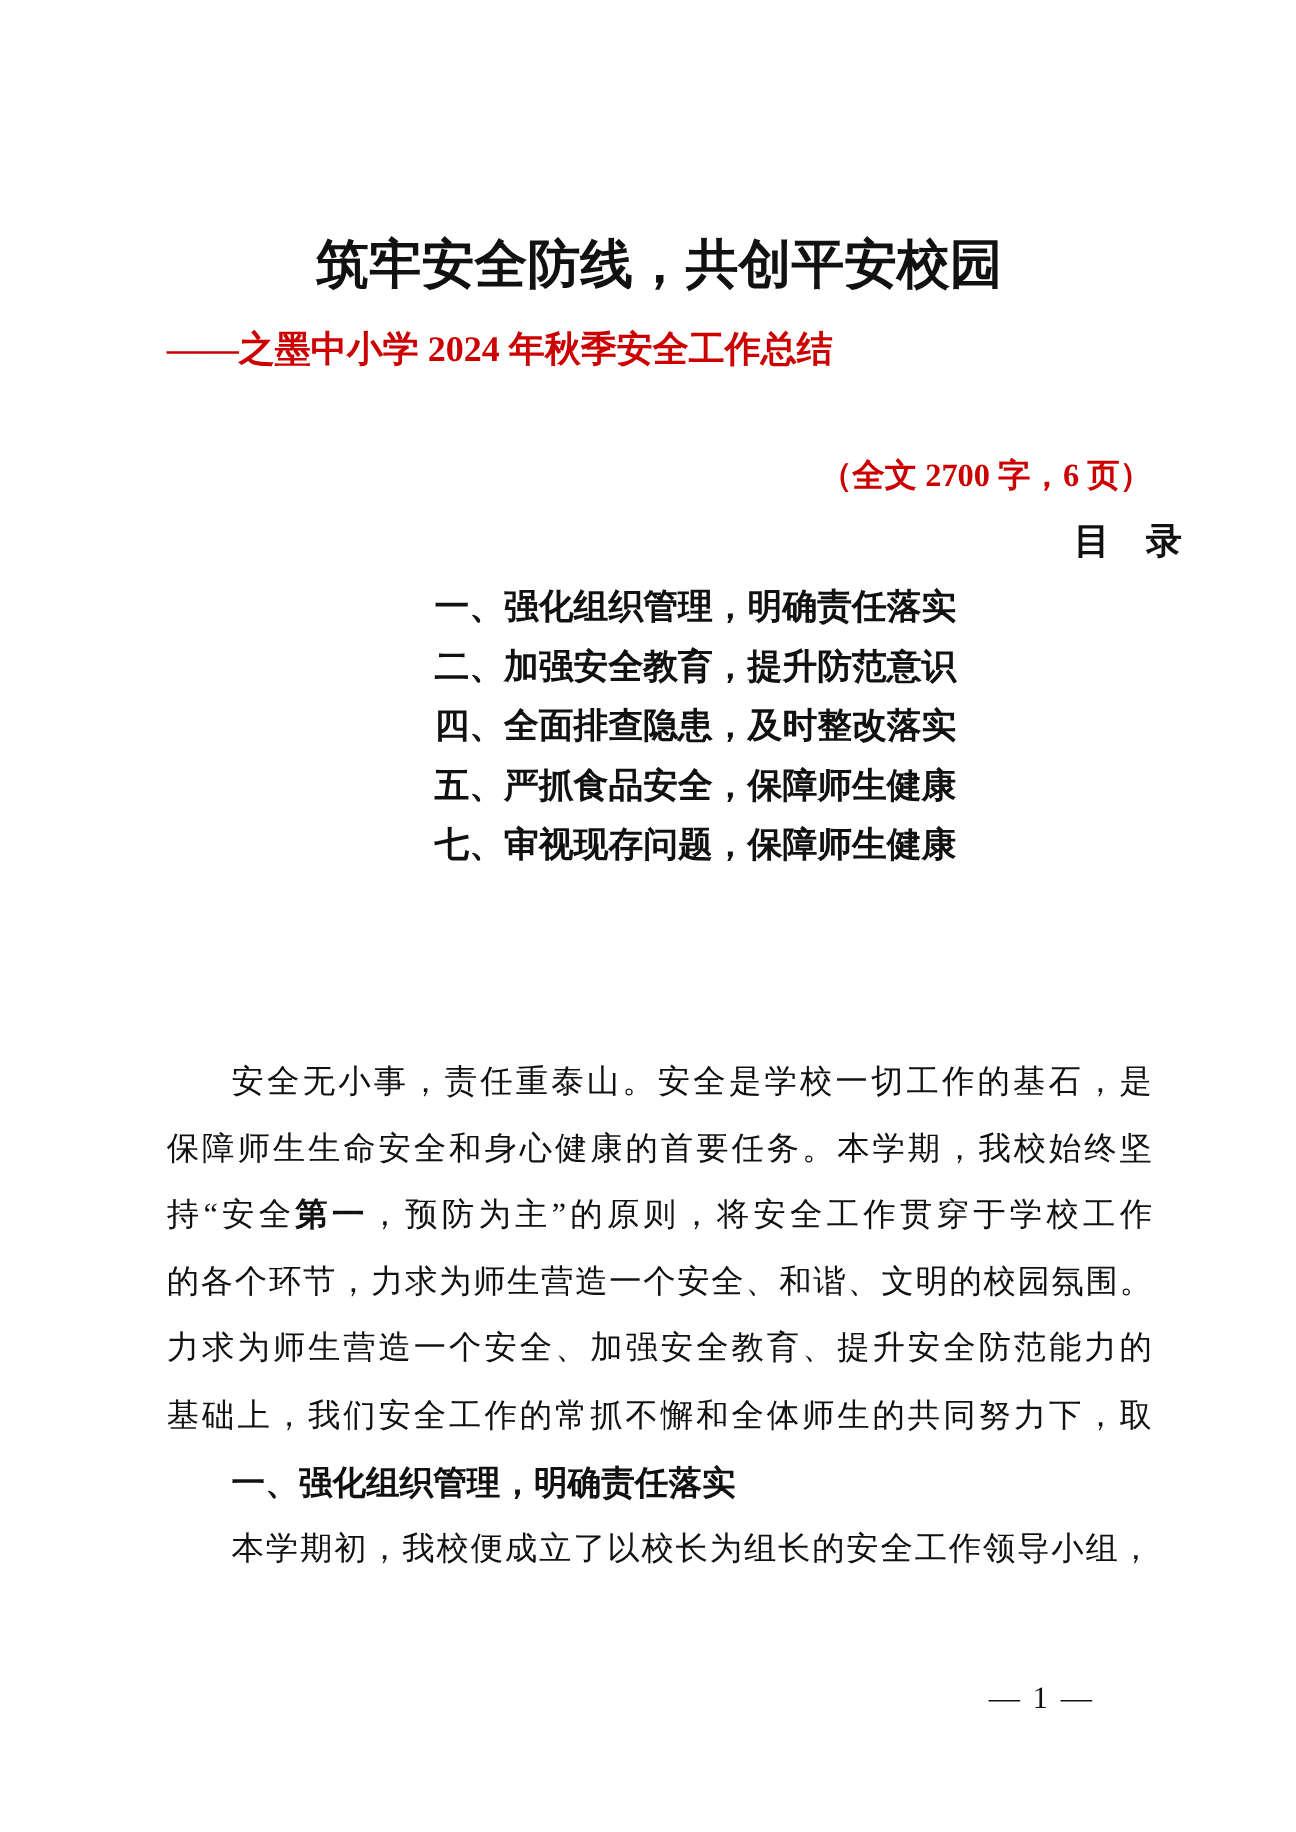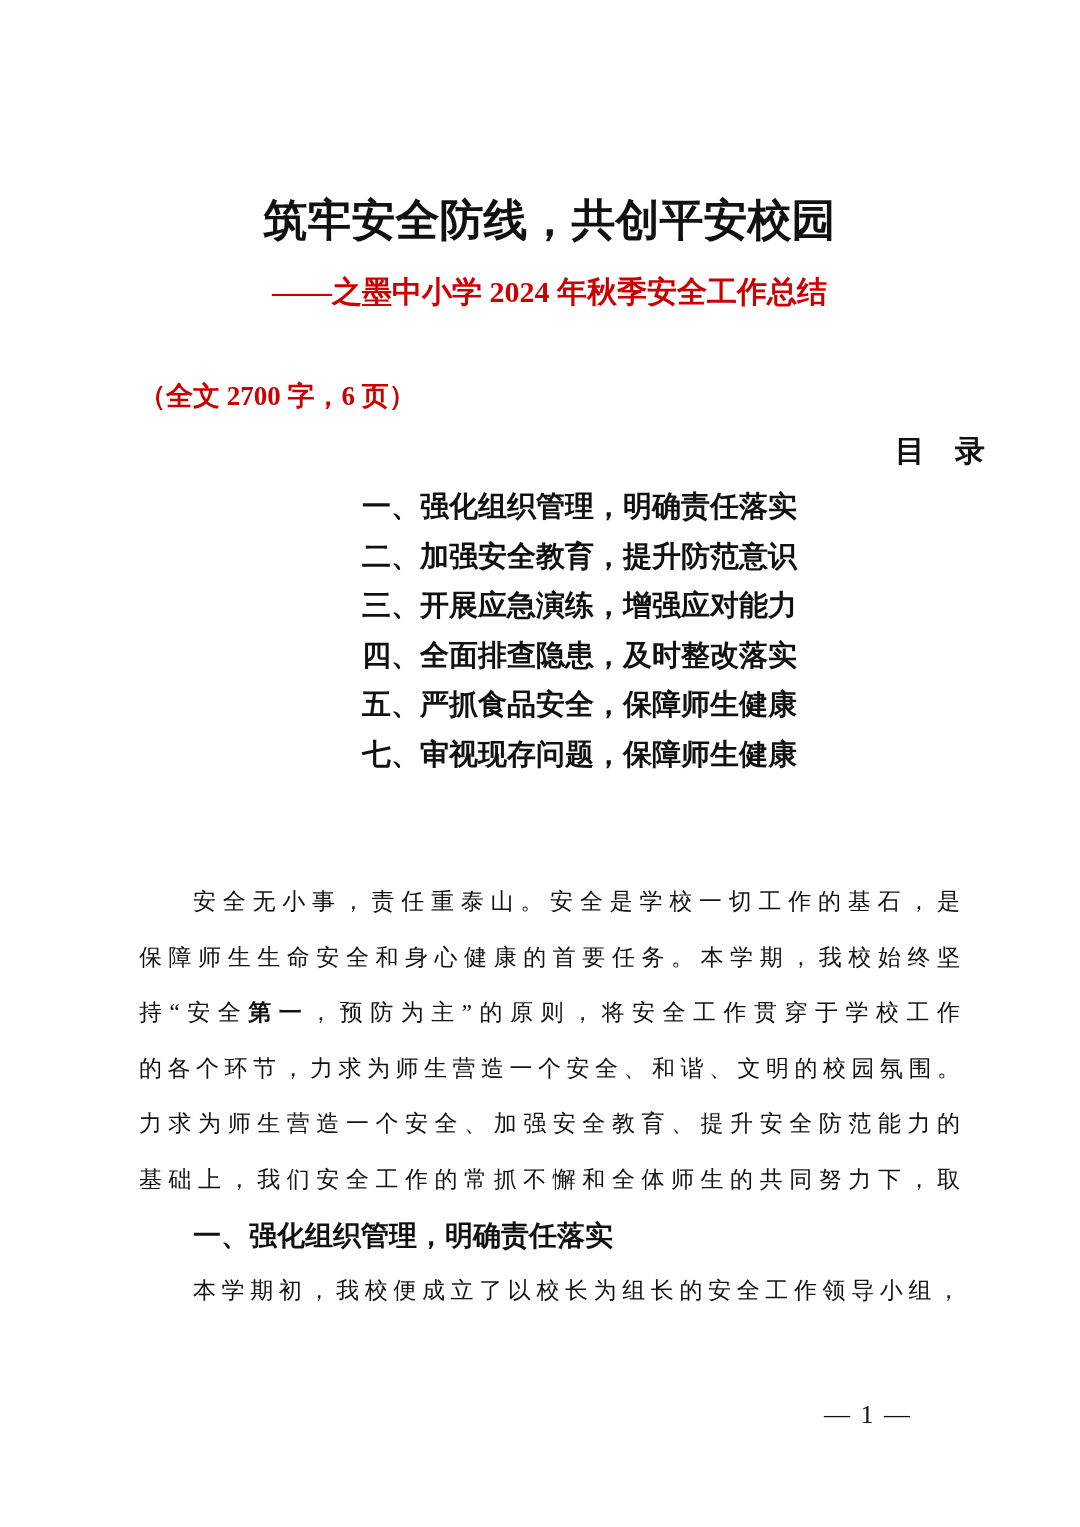--- a/index.html
+++ b/index.html
@@ -23,30 +23,30 @@
     text-align: center;
     font-size: 44px;
     font-weight: bold;
     letter-spacing: 0px;
     line-height: 1.15;
     font-family: "Liberation Serif", serif;
   }
   .doc-subtitle {
     position: absolute;
     top: 274px; left: 139px; width: 821px;
-    text-align: center;
+    text-align: left;
     font-size: 30px;
     font-weight: bold;
     color: var(--accent-red);
     line-height: 1.2;
   }
   .word-count-note {
     position: absolute;
     top: 378px; left: 139px; width: 821px;
-    text-align: left;
+    text-align: right;
     font-size: 27px;
     font-weight: bold;
     color: var(--accent-red);
   }
   .toc-heading {
     position: absolute;
     top: 431px; left: 164px; width: 821px;
     text-align: right;
     font-size: 30px;
     font-weight: bold;
@@ -68,21 +68,21 @@
     transform: translateX(30px);
     white-space: nowrap;
   }
   .doc-body {
     position: absolute;
     top: 874px; left: 139px; width: 821px;
   }
   .body-line {
     height: 55.6px;
     line-height: 55.6px;
-    font-size: 23px;
+    font-size: 27px;
     text-align: justify;
     overflow: hidden;
     font-family: "Liberation Serif", serif;
   }
   .body-line.jl { text-align-last: justify; }
   .body-line.ind { padding-left: 54px; }
   .body-line .bold-run { font-weight: bold; }
   .body-line.heading-line {
     font-family: "Liberation Sans", sans-serif;
     font-weight: bold;
@@ -110,21 +110,20 @@
 
   <div class="doc-subtitle">——之墨中小学 2024 年秋季安全工作总结</div>
 
   <div class="word-count-note">（全文 2700 字，6 页）</div>
 
   <div class="toc-heading">目　录</div>
 
   <div class="toc-list">
     <div class="toc-item">一、强化组织管理，明确责任落实</div>
     <div class="toc-item">二、加强安全教育，提升防范意识</div>
-    <div class="toc-item">三、开展应急演练，增强应对能力</div>
     <div class="toc-item">四、全面排查隐患，及时整改落实</div>
     <div class="toc-item">五、严抓食品安全，保障师生健康</div>
     <div class="toc-item">七、审视现存问题，保障师生健康</div>
   </div>
 
   <div class="doc-body">
     <div class="body-line jl ind">安全无小事，责任重泰山。安全是学校一切工作的基石，是</div>
     <div class="body-line jl">保障师生生命安全和身心健康的首要任务。本学期，我校始终坚</div>
     <div class="body-line jl"><span>持“安全</span><span class="bold-run">第一</span><span>，预防为主”的原则，将安全工作贯穿于学校工作</span></div>
     <div class="body-line jl">的各个环节，力求为师生营造一个安全、和谐、文明的校园氛围。</div>

